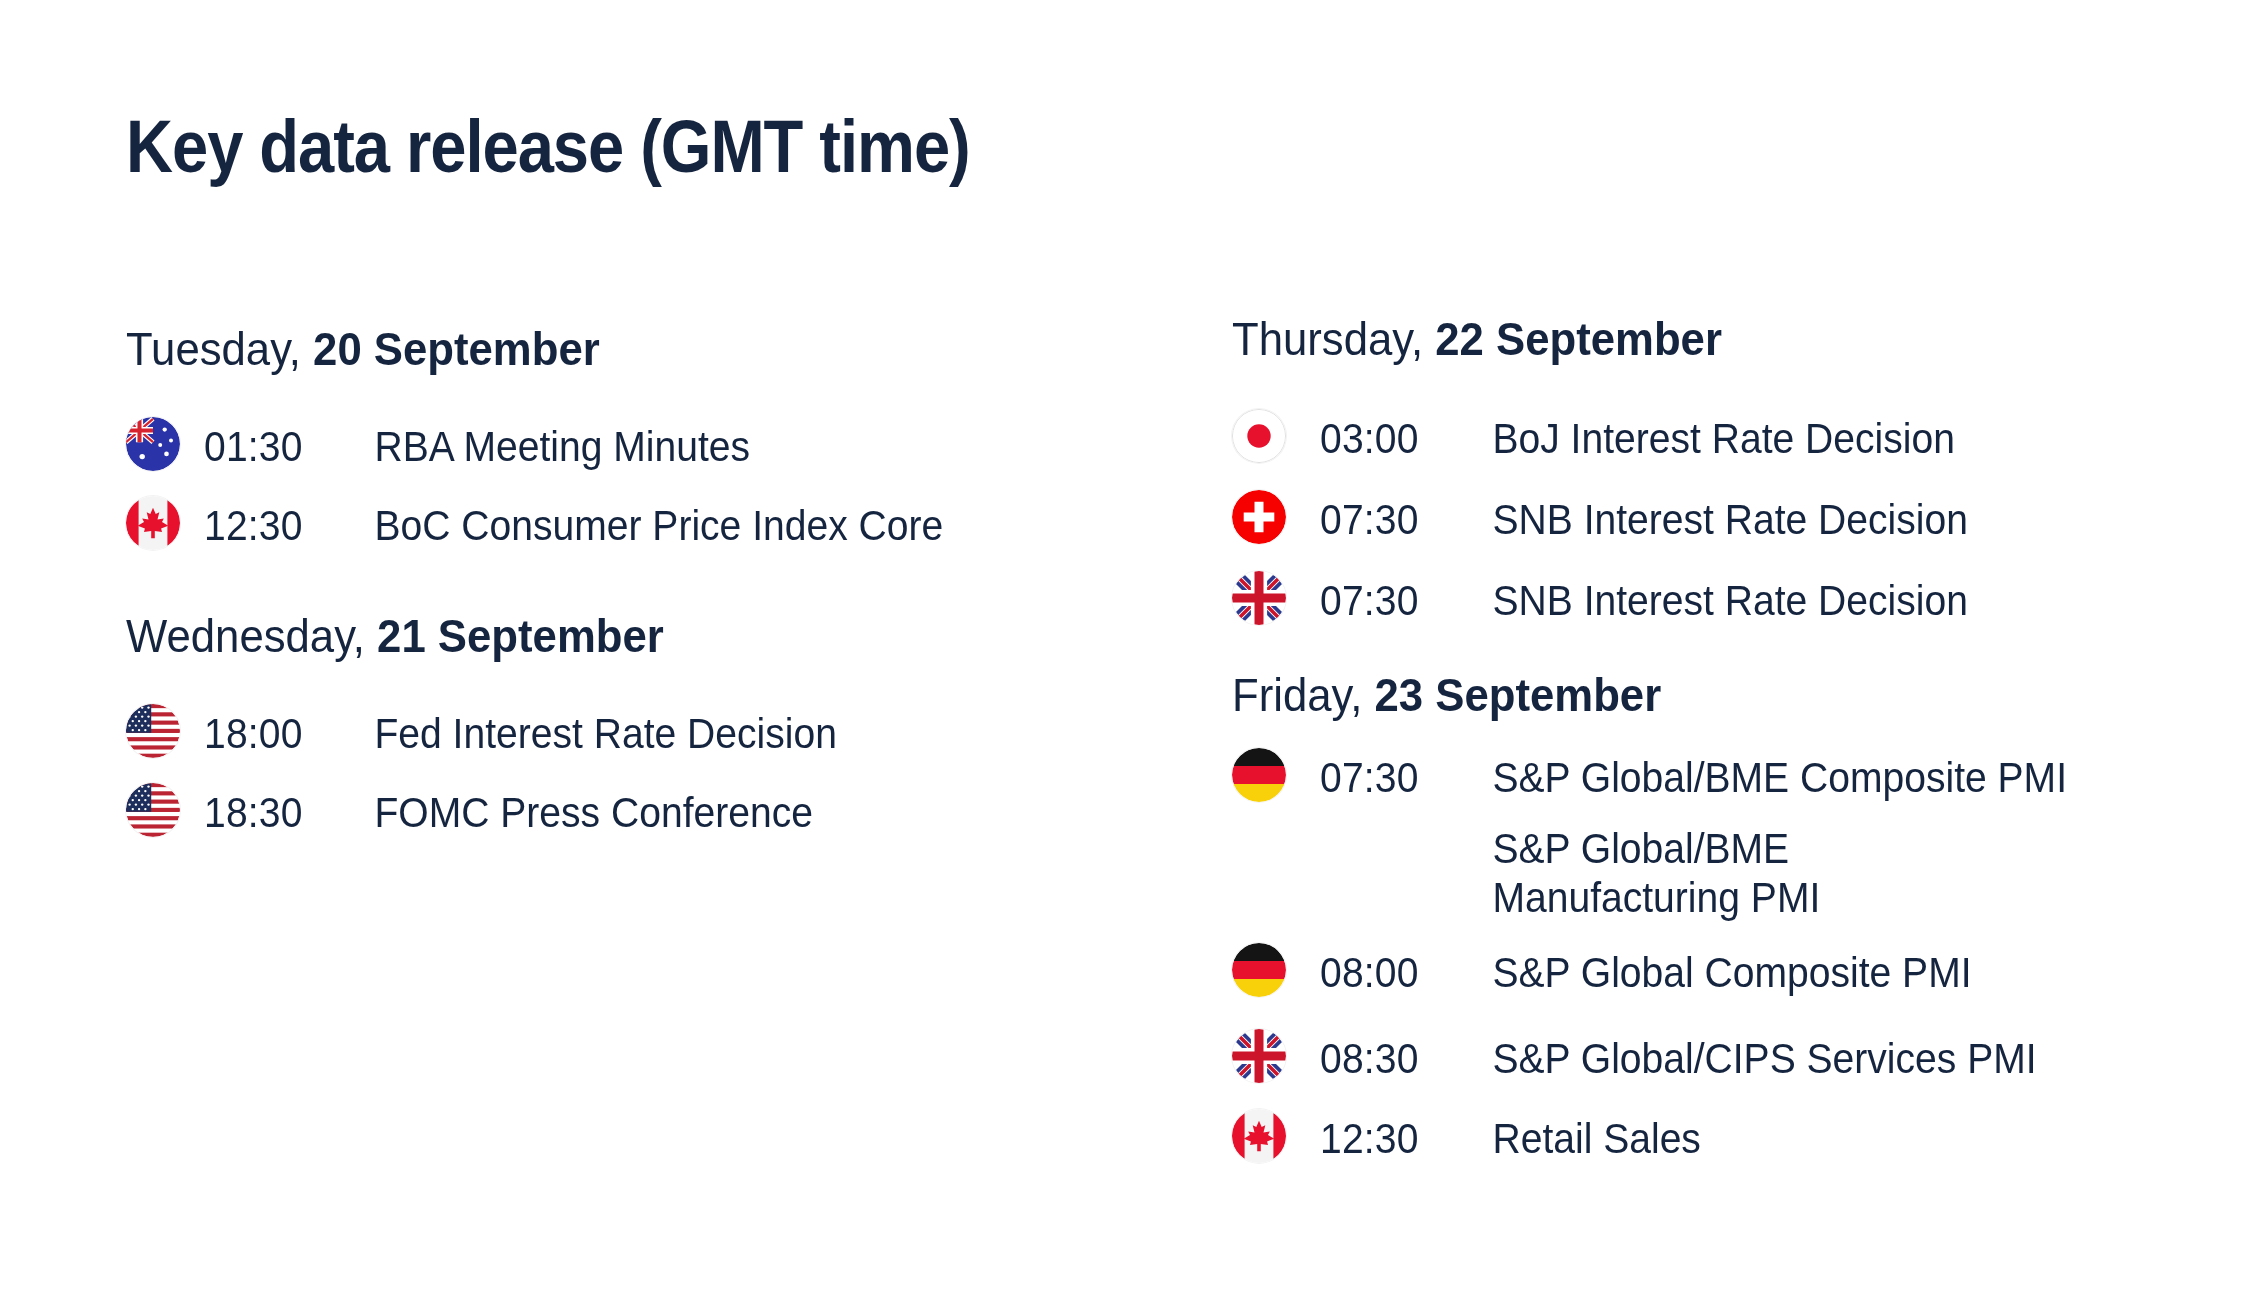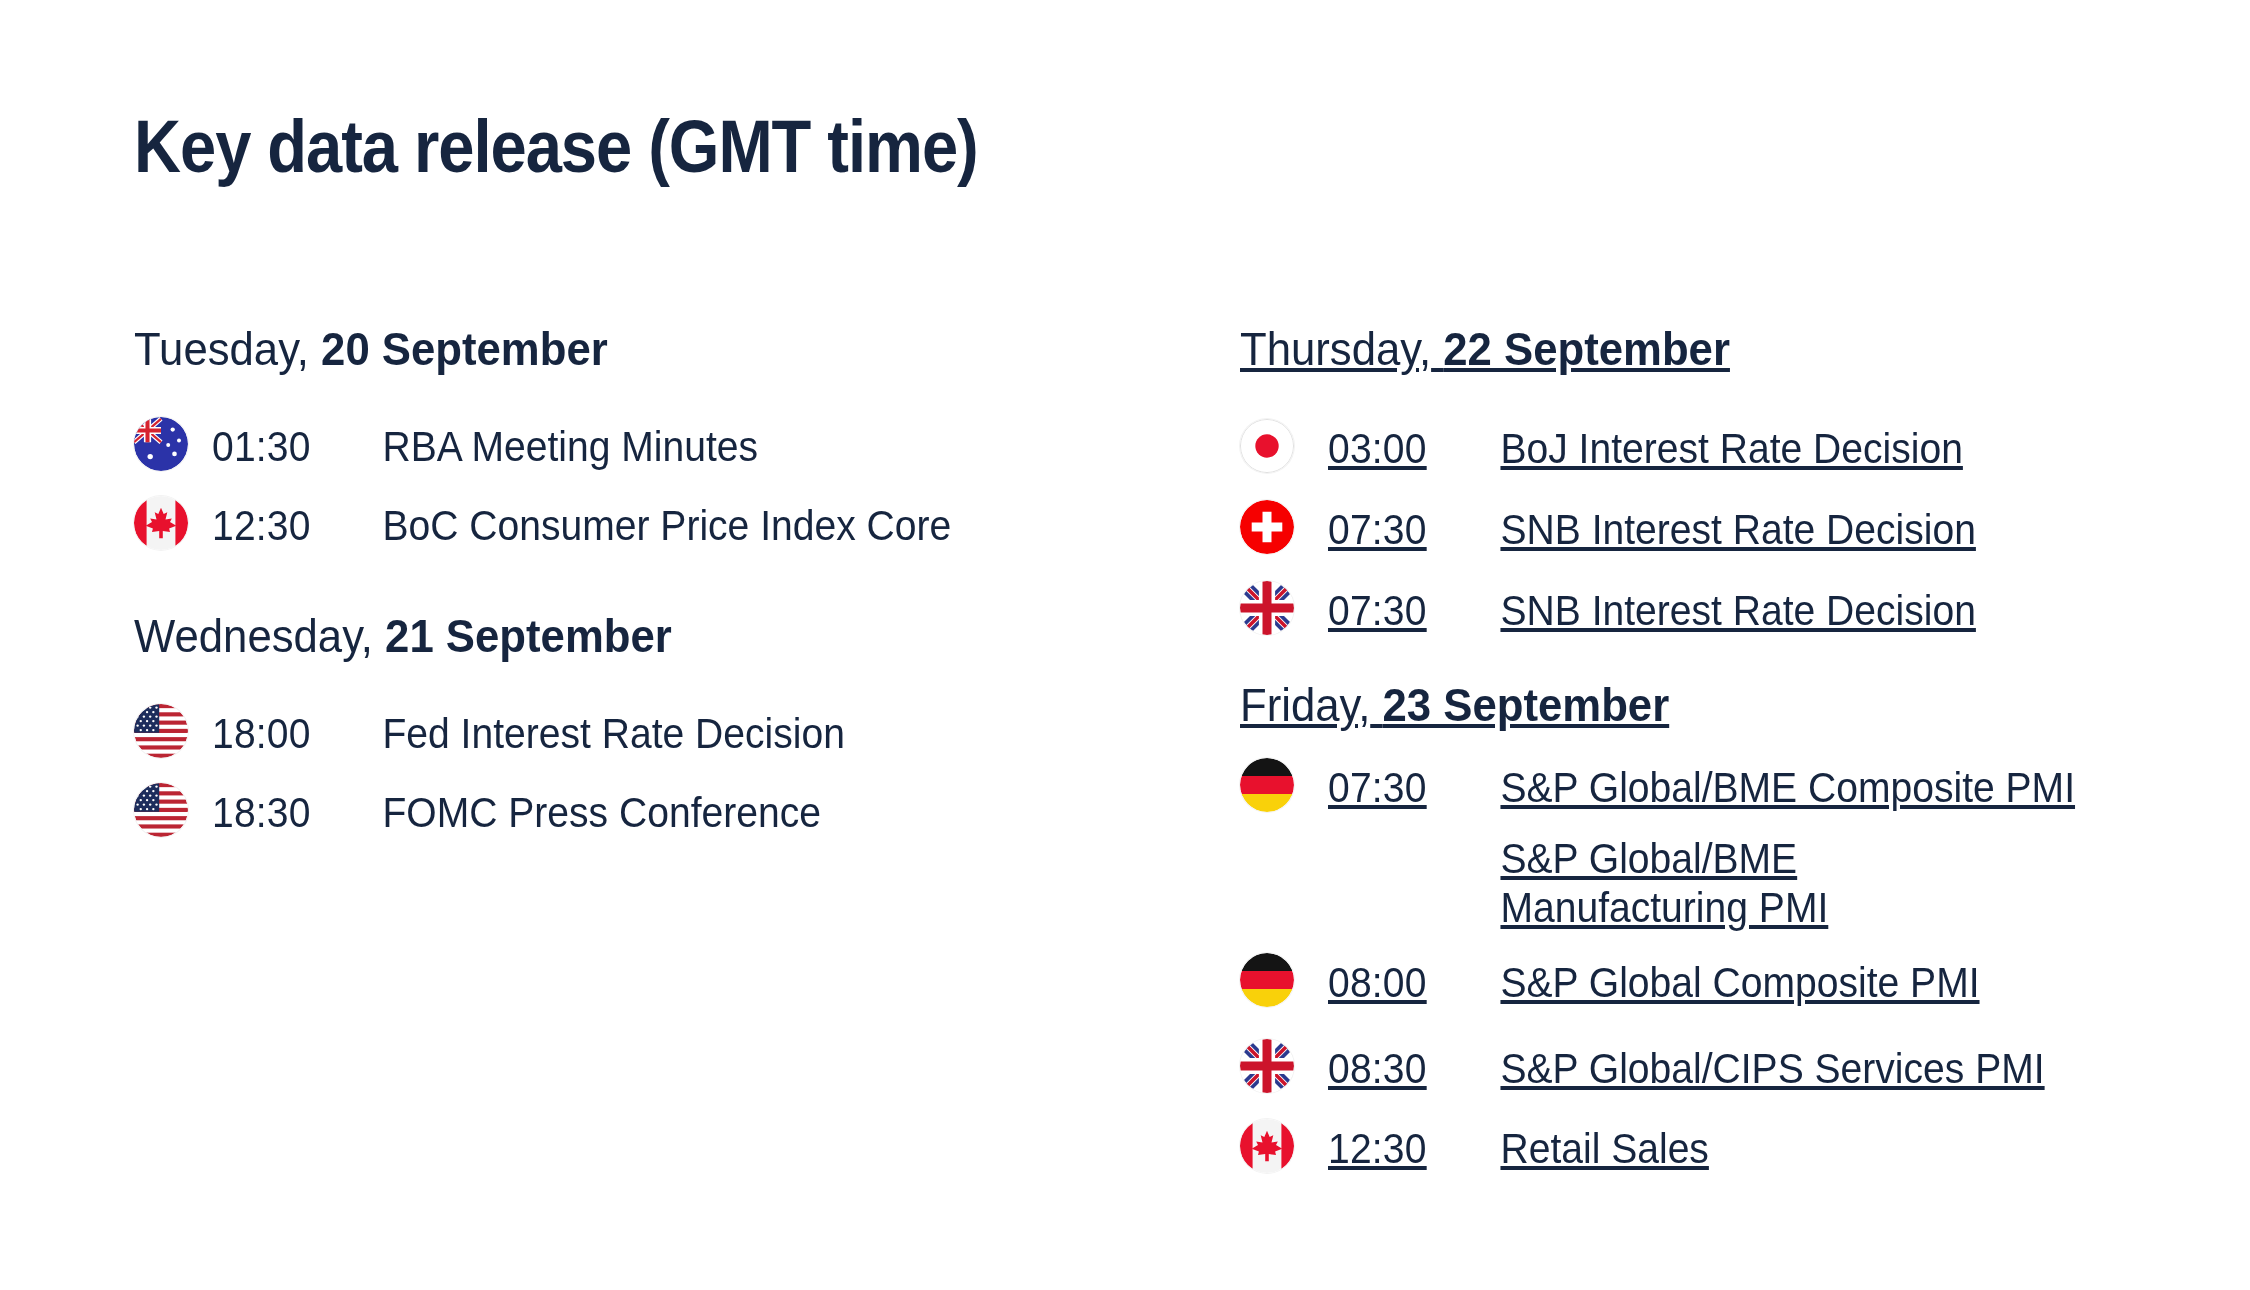--- a/index.html
+++ b/index.html
@@ -4,37 +4,37 @@
 <style>
   html,body{margin:0;padding:0;}
   body{
     width:2250px;height:1290px;
     background:#ffffff;
     font-family:"Liberation Sans", sans-serif;
     color:#16253f;
     overflow:hidden;
     position:relative;
   }
-  .page{position:absolute;inset:0;margin-left:8px;}
+  .page{position:absolute;inset:0;}
 
   .title{
     position:absolute;
     left:126px; top:104px;
     font-size:74px;
     font-weight:700;
     letter-spacing:-1.2px;
     color:#16253f;
     transform:scaleX(0.88);
     transform-origin:left center;
     white-space:nowrap;
   }
 
   .col{position:absolute;}
   .col-left{left:126px; top:325px; width:1060px;}
-  .col-right{left:1232px; top:325px; width:1000px;text-decoration:underline;}
+  .col-right{left:1232px; top:315px; width:1000px;}
 
   .day-group{margin-bottom:0;}
   .day-head{
     font-size:47px;
     font-weight:400;
     color:#16253f;
     white-space:nowrap;
     transform:scaleX(0.93);
     transform-origin:left center;
     line-height:1.0;

